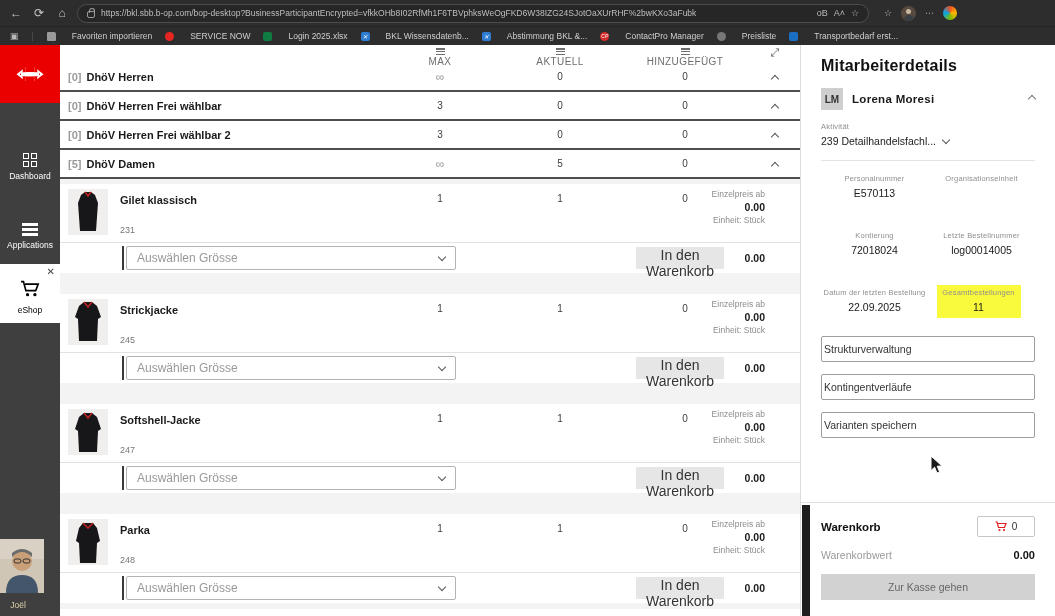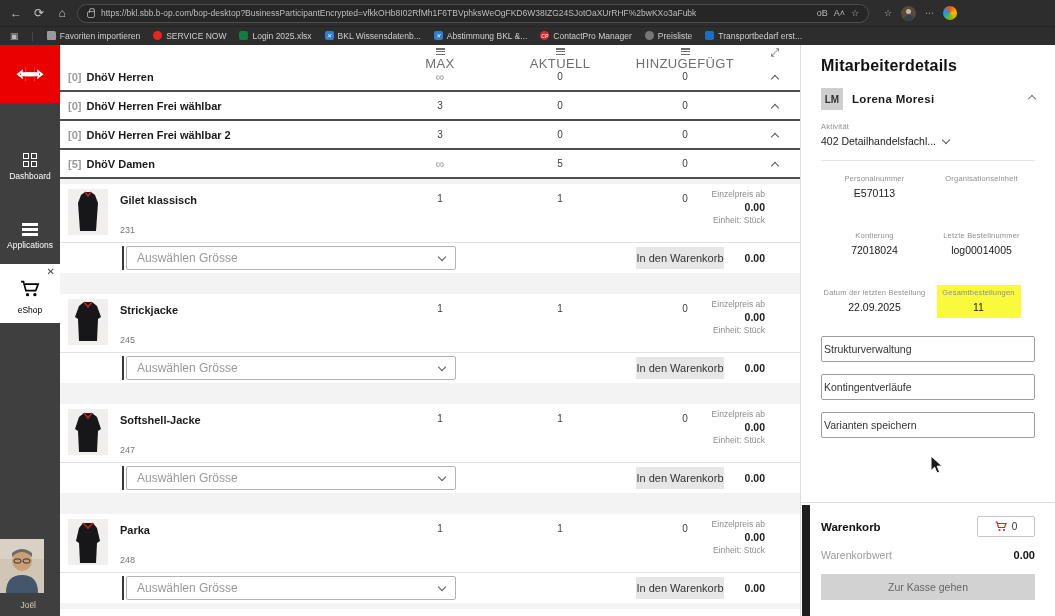--- a/index.html
+++ b/index.html
@@ -15,21 +15,21 @@
   .lock { width:8px; height:7px; border:1px solid #9a9a9a; border-radius:2px; position:relative; margin-top:2px; flex:none; }
   .lock:before { content:""; position:absolute; top:-4px; left:1px; width:4px; height:4px; border:1px solid #9a9a9a; border-bottom:none; border-radius:3px 3px 0 0; }
   .url-text { color:#bfbfbf; font-size:8.5px; white-space:nowrap; overflow:hidden; flex:1; }
   .pill-ic { color:#b9b9b9; font-size:9px; flex:none; }
   .chrome-icons { display:flex; align-items:center; gap:9px; margin-left:8px; }
   .avatar-mini { width:15px; height:15px; border-radius:50%; background:#584a3e; position:relative; overflow:hidden; }
   .avatar-mini:before { content:""; position:absolute; top:3px; left:5px; width:5px; height:5px; border-radius:50%; background:#c9b79f; }
   .avatar-mini:after { content:""; position:absolute; top:9px; left:2.5px; width:10px; height:7px; border-radius:5px 5px 0 0; background:#3a3f46; }
   .copilot { width:14px; height:14px; border-radius:50%; background:conic-gradient(#f25022,#ffb900,#7fba00,#00a4ef,#f25022); }
   .chrome-row2 { height:19px; display:flex; align-items:center; padding:0 10px; gap:13px; border-top:1px solid #242424; }
-  .bm { display:flex; align-items:flex-start; gap:4px; color:#cfcfcf; font-size:8.5px; white-space:nowrap; }
+  .bm { display:flex; align-items:center; gap:16px; color:#cfcfcf; font-size:8.5px; white-space:nowrap; }
   .fav { width:9px; height:9px; flex:none; display:inline-flex; align-items:center; justify-content:center; font-size:6px; color:#fff; border-radius:2px; }
   .fav.folder{ background:#9a9a9a; border-radius:1px 2px 1px 1px; }
   .fav.red   { background:#e62622; border-radius:50%; }
   .fav.green { background:#107c41; }
   .fav.blue  { background:#2d7dd2; }
   .fav.cp    { background:#d42b2b; border-radius:50%; font-size:5px; }
   .fav.globe { background:#777; border-radius:50%; }
   .fav.flag  { background:#1a6fc4; }
   .bm-sep { color:#555; font-size:9px; }
 
@@ -37,31 +37,31 @@
   .sidebar { position:absolute; top:45px; left:0; width:60px; height:571px; background:#3f3f3f; z-index:40; }
   .logo-box { height:58px; background:#eb0000; display:flex; align-items:center; justify-content:center; }
   .side-item { margin-top:42px; text-align:center; color:#fff; cursor:pointer; }
   .side-item .lbl { font-size:8.5px; margin-top:4px; display:block; }
   .grid-ic { display:inline-grid; grid-template-columns:6px 6px; gap:2px; }
   .grid-ic i { width:6px; height:6px; border:1.3px solid #fff; display:block; }
   .bars-ic i { display:block; width:16px; height:2.5px; background:#fff; margin:2.5px auto 0; }
   .eshop-box { margin-top:14px; background:#fff; color:#000; position:relative; padding:16px 0 8px; text-align:center; }
   .eshop-box .close-x { position:absolute; top:2px; right:5px; font-size:10px; color:#444; cursor:pointer; }
   .eshop-box .lbl { font-size:8.5px; margin-top:3px; display:block; color:#000; }
-  .profile { position:absolute; bottom:6px; left:0; width:36px; text-align:right; }
+  .profile { position:absolute; bottom:6px; left:0; width:36px; text-align:center; }
   .profile .lbl { display:block; margin-top:3px; font-size:8.5px; color:#d8d0a8; }
 
   
   .main { position:absolute; top:45px; left:60px; width:740px; height:571px; background:#fff; overflow:hidden; }
   .grid-row { display:grid; grid-template-columns:1fr 120px 120px 130px 50px; align-items:center; }
   .cols-header { padding-top:2px; height:18px; align-items:start; }
   .col-head { display:flex; flex-direction:column; align-items:center; gap:1px; }
   .mini-bars i { display:block; width:9px; height:1.5px; background:#6e6e6e; margin-top:1.2px; }
   .mini-bars { display:inline-block; }
-  .col-head .t { font-size:13px; color:#6e6e6e; letter-spacing:.4px; }
+  .col-head .t { font-size:10px; color:#6e6e6e; letter-spacing:.4px; }
   .expand-ic { font-size:11px; color:#555; justify-self:center; cursor:pointer; line-height:10px; }
   .cat-row { height:29px; border-bottom:2px solid #4e4e4e; cursor:pointer; background:#fff; }
   .cat-name { padding-left:8px; font-size:11px; font-weight:bold; color:#1a1a1a; }
   .cat-name .cnt { color:#9a9a9a; font-weight:bold; margin-right:5px; }
   .num { text-align:center; font-size:10px; color:#3c3c3c; }
   .num.inf { color:#999; font-size:12px; }
   .chev { display:inline-block; width:6px; height:6px; border-left:1.5px solid #555; border-top:1.5px solid #555; }
   .chev.up { transform:rotate(45deg); }
   .chev.down { transform:rotate(225deg); margin-top:-3px; }
   .chev-cell { text-align:center; }
@@ -78,21 +78,21 @@
   .p-price .l1 { font-size:8.5px; color:#8c8c8c; }
   .p-price .l2 { font-size:10.5px; font-weight:bold; color:#1a1a1a; margin-top:2px; }
   .p-price .l3 { font-size:8.5px; color:#8c8c8c; margin-top:2px; }
   .p-divider { height:1px; background:#e2e2e2; }
   .p-select-row { background:#fff; height:30px; position:relative; display:flex; align-items:center; }
   .v-mark { position:absolute; left:62px; top:3px; width:2px; height:24px; background:#3a3a3a; }
   .size-select { margin-left:66px; width:330px; height:24px; border:1px solid #b3b3b3; border-radius:2px;
                  display:flex; align-items:center; justify-content:space-between; padding:0 10px;
                  font-size:12px; color:#999; background:#fff; cursor:pointer; }
   .add-cart-btn { position:absolute; left:576px; width:88px; height:22px; background:#e6e6e6; border:none;
-                  font-size:11px; color:#333; font-family:inherit; cursor:pointer; }
+                  font-size:14px; color:#333; font-family:inherit; cursor:pointer; }
   .row-total { position:absolute; right:35px; font-size:10.5px; font-weight:bold; color:#1a1a1a; }
 
   
   .panel { position:absolute; top:45px; left:800px; width:255px; height:571px; background:#fff; border-left:1px solid #ddd; padding:0 20px; }
   .panel h1 { font-size:16px; font-weight:bold; color:#111; margin-top:12px; letter-spacing:.2px; }
   .person-row { display:flex; align-items:center; gap:9px; margin-top:13px; }
   .lm-badge { width:22px; height:22px; background:#cfcfcf; color:#333; font-size:10px; font-weight:bold;
               display:flex; align-items:center; justify-content:center; flex:none; }
   .person-name { font-size:11.5px; font-weight:bold; color:#1a1a1a; letter-spacing:.3px; }
   .person-row .chev { margin-left:auto; border-color:#777; }
@@ -424,21 +424,21 @@
 <div class="panel">
   <h1>Mitarbeiterdetails</h1>
   <div class="person-row">
     <span class="lm-badge">LM</span>
     <span class="person-name">Lorena Moresi</span>
     <span class="chev up"></span>
   </div>
   <div class="activity">
     <div class="f-label">Aktivität</div>
     <div class="val">
-      <span>402 Detailhandelsfachl...</span>
+      <span>239 Detailhandelsfachl...</span>
       <span class="chev down"></span>
     </div>
   </div>
   <div class="panel-div"></div>
   <div class="fields">
     <div class="field">
       <div class="f-label">Personalnummer</div>
       <div class="val">E570113</div>
     </div>
     <div class="field">

